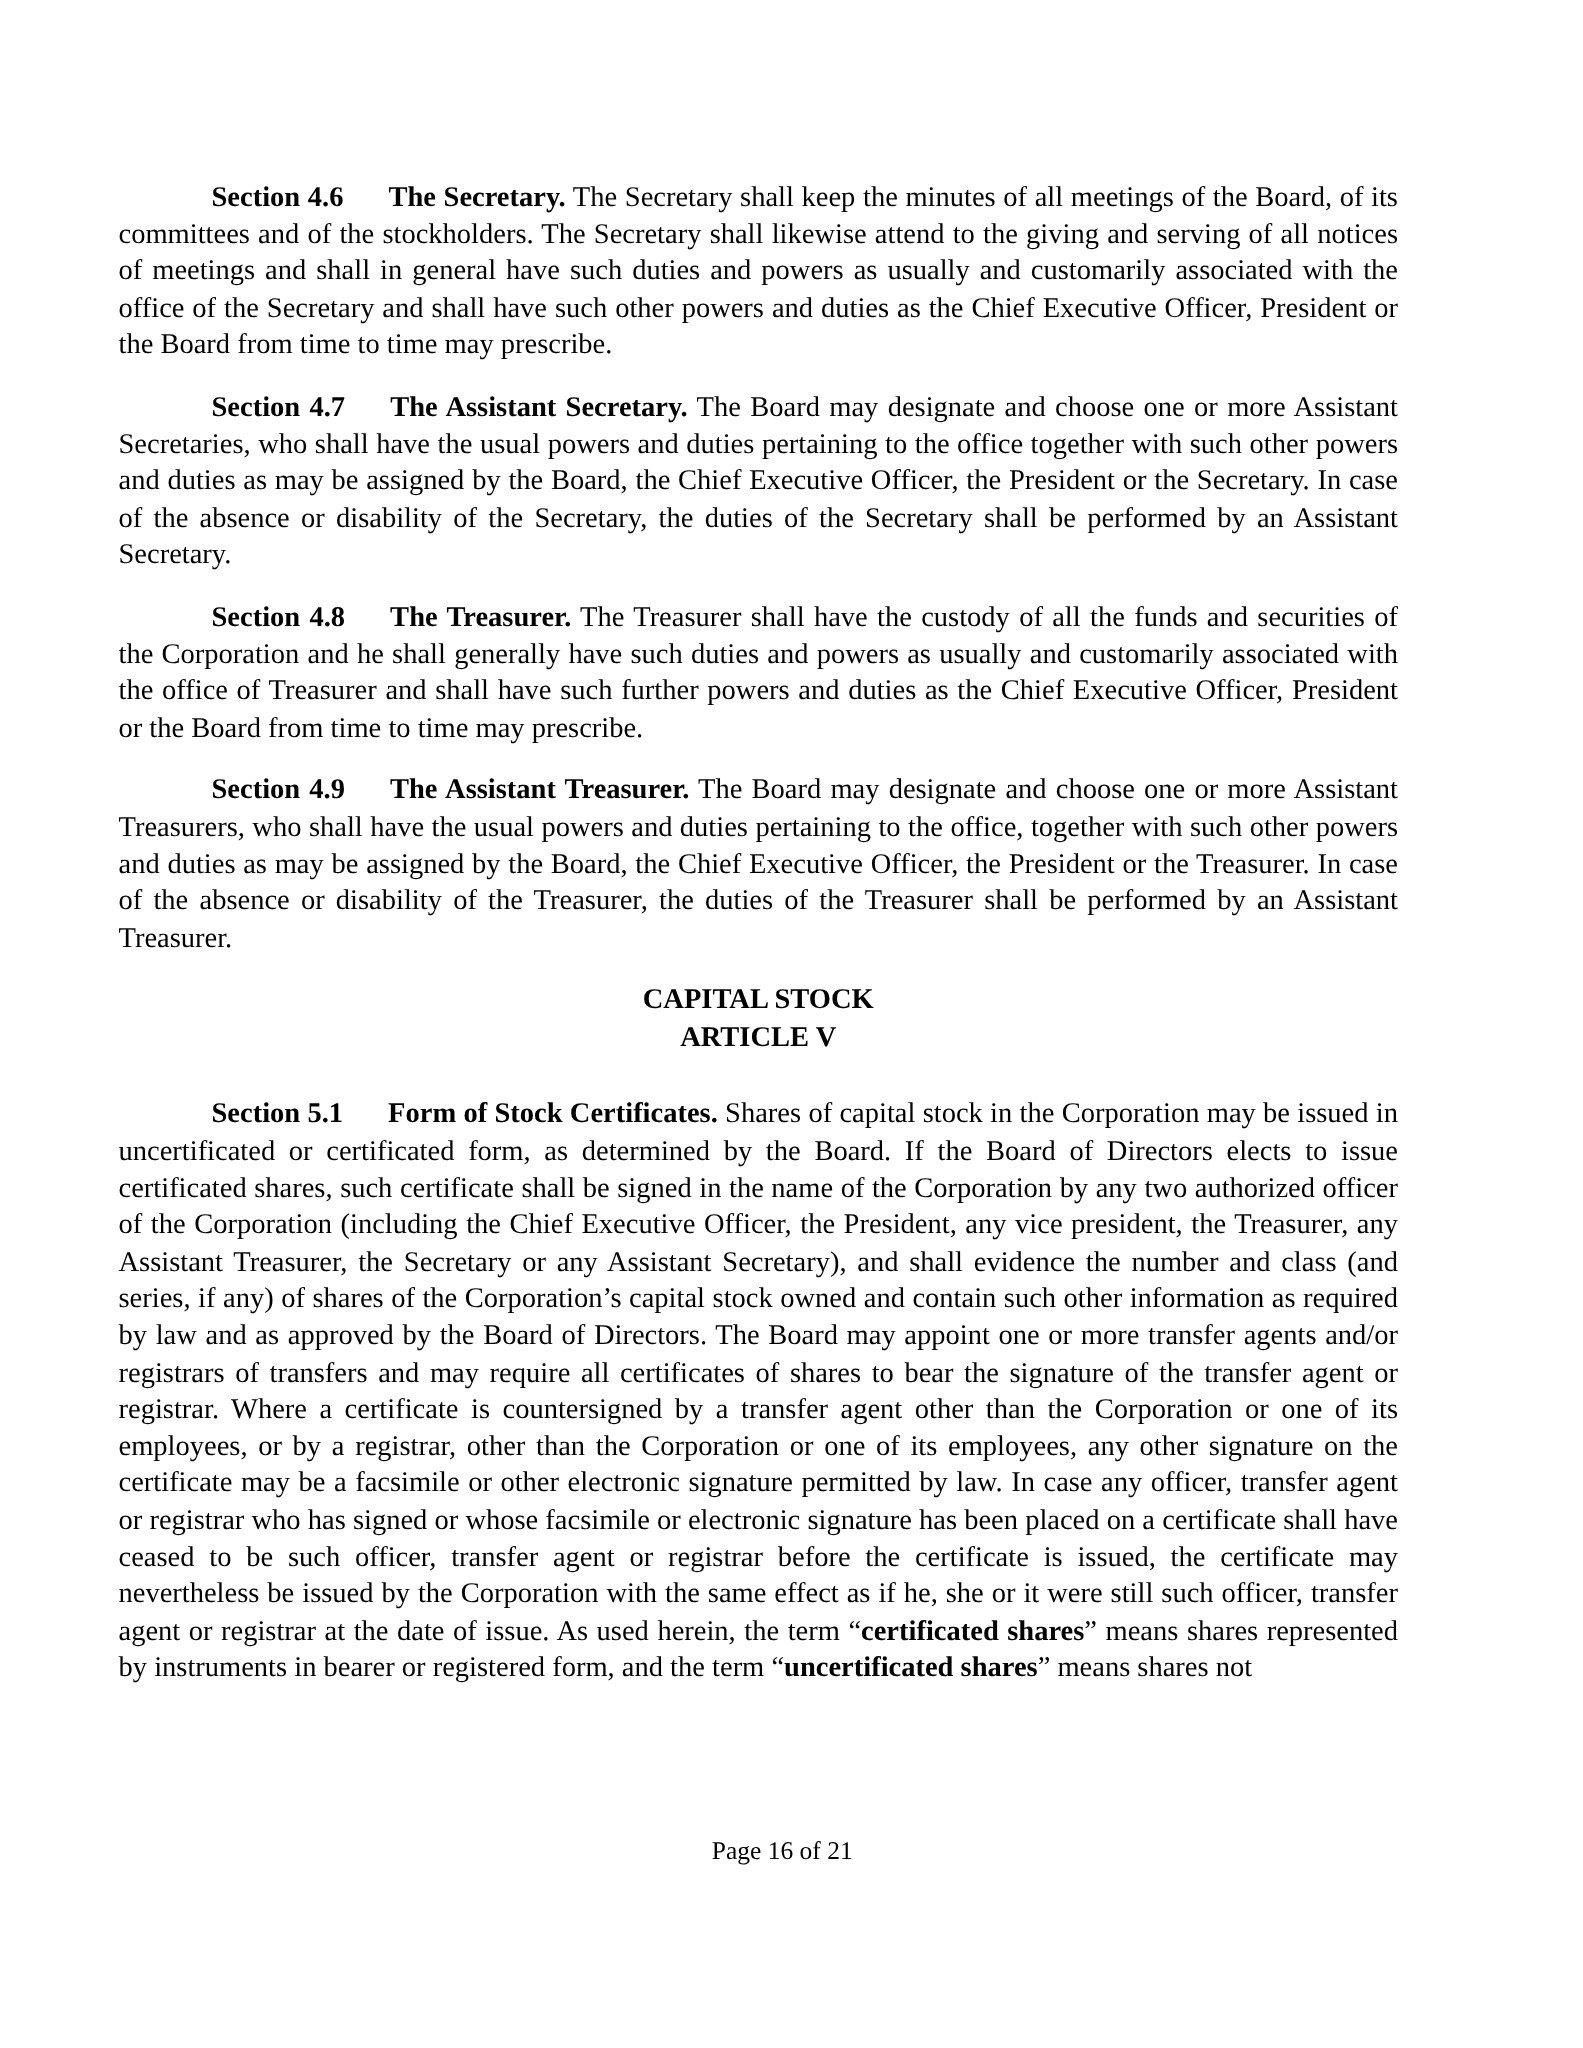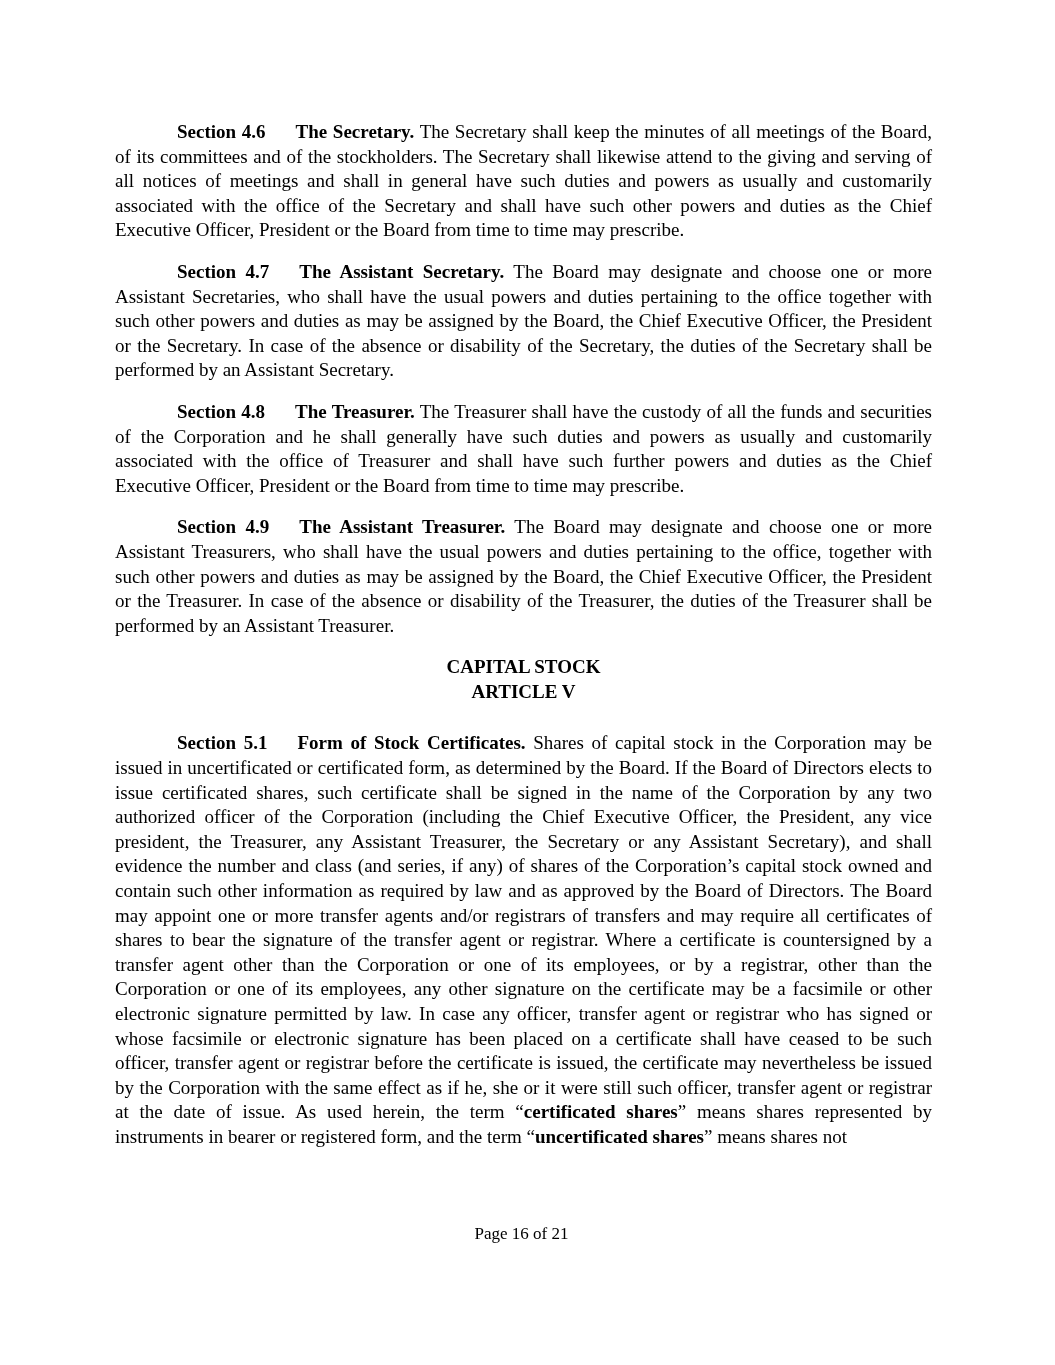--- a/index.html
+++ b/index.html
@@ -11,21 +11,21 @@
   .page {
     position: relative;
     width: 1055px;
     height: 1365px;
     margin: 0 auto;
     background: #ffffff;
     color: #000000;
     font-family: "Liberation Serif", "DejaVu Serif", serif;
     font-size: 19px;
     line-height: 24.6px;
-    padding: 120px 123px 0 115px;
+    padding: 120px 123px 0 79px;
     overflow: hidden;
   }
   .para {
     text-align: justify;
     text-indent: 62px;
     margin: 0 0 17px 0;
   }
   .para b { font-weight: bold; }
   .tabsp {
     display: inline-block;

